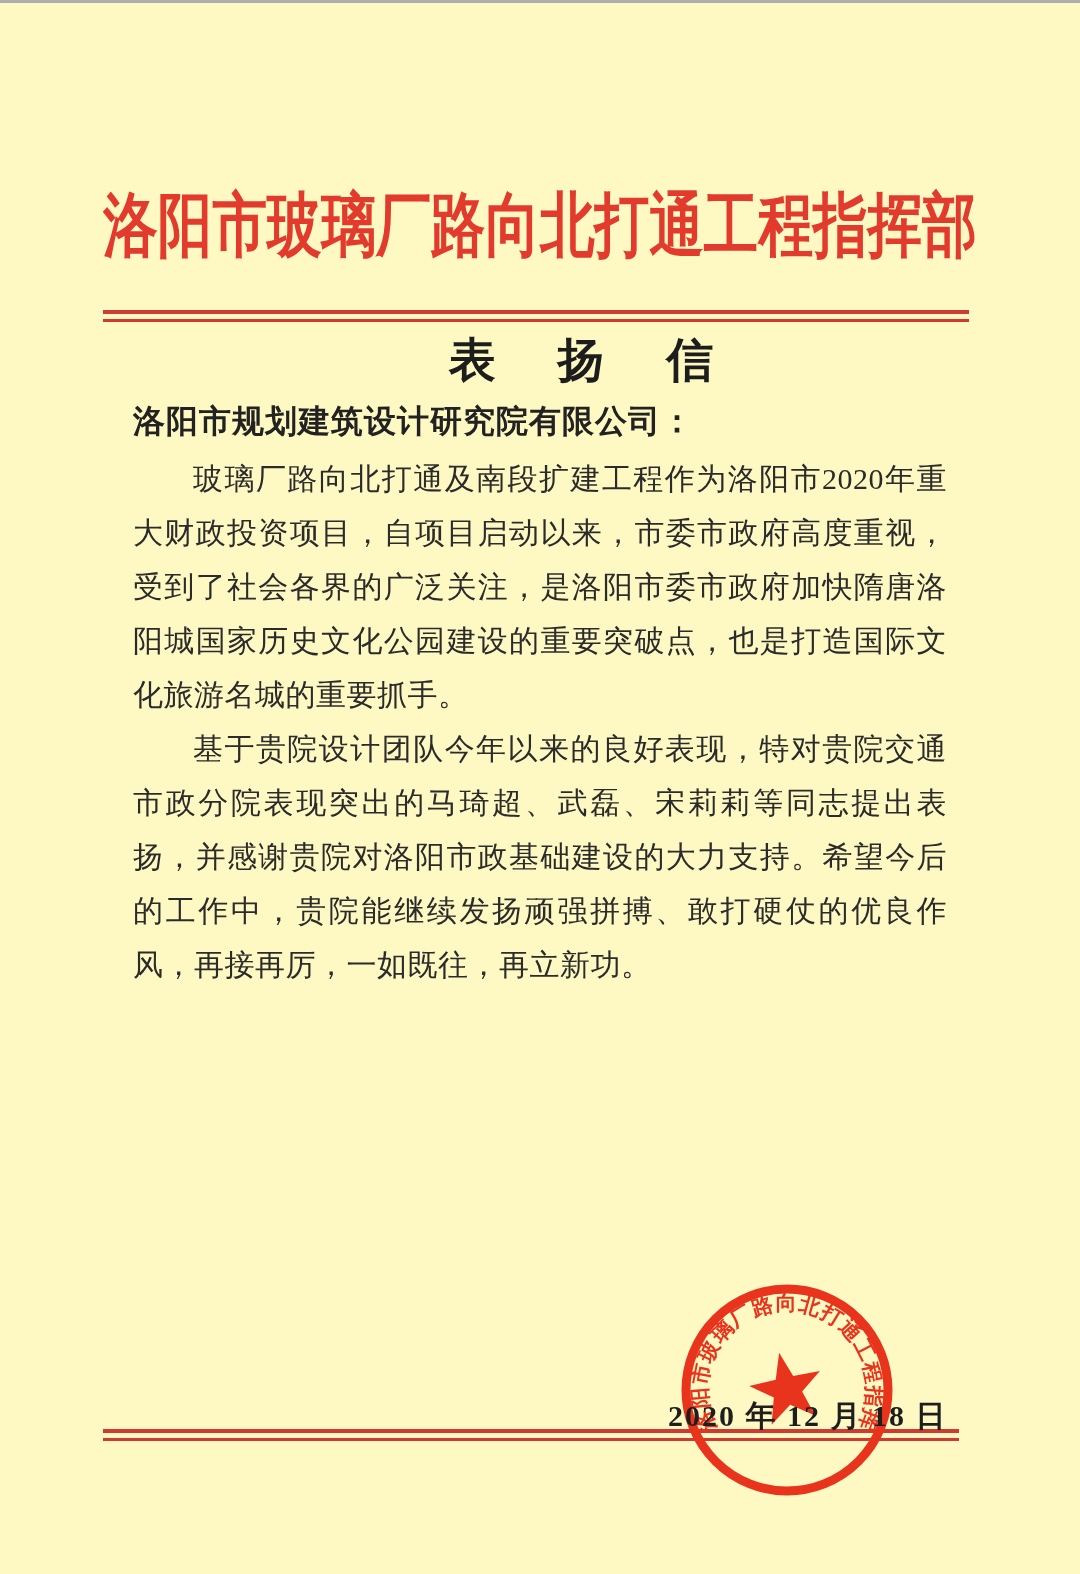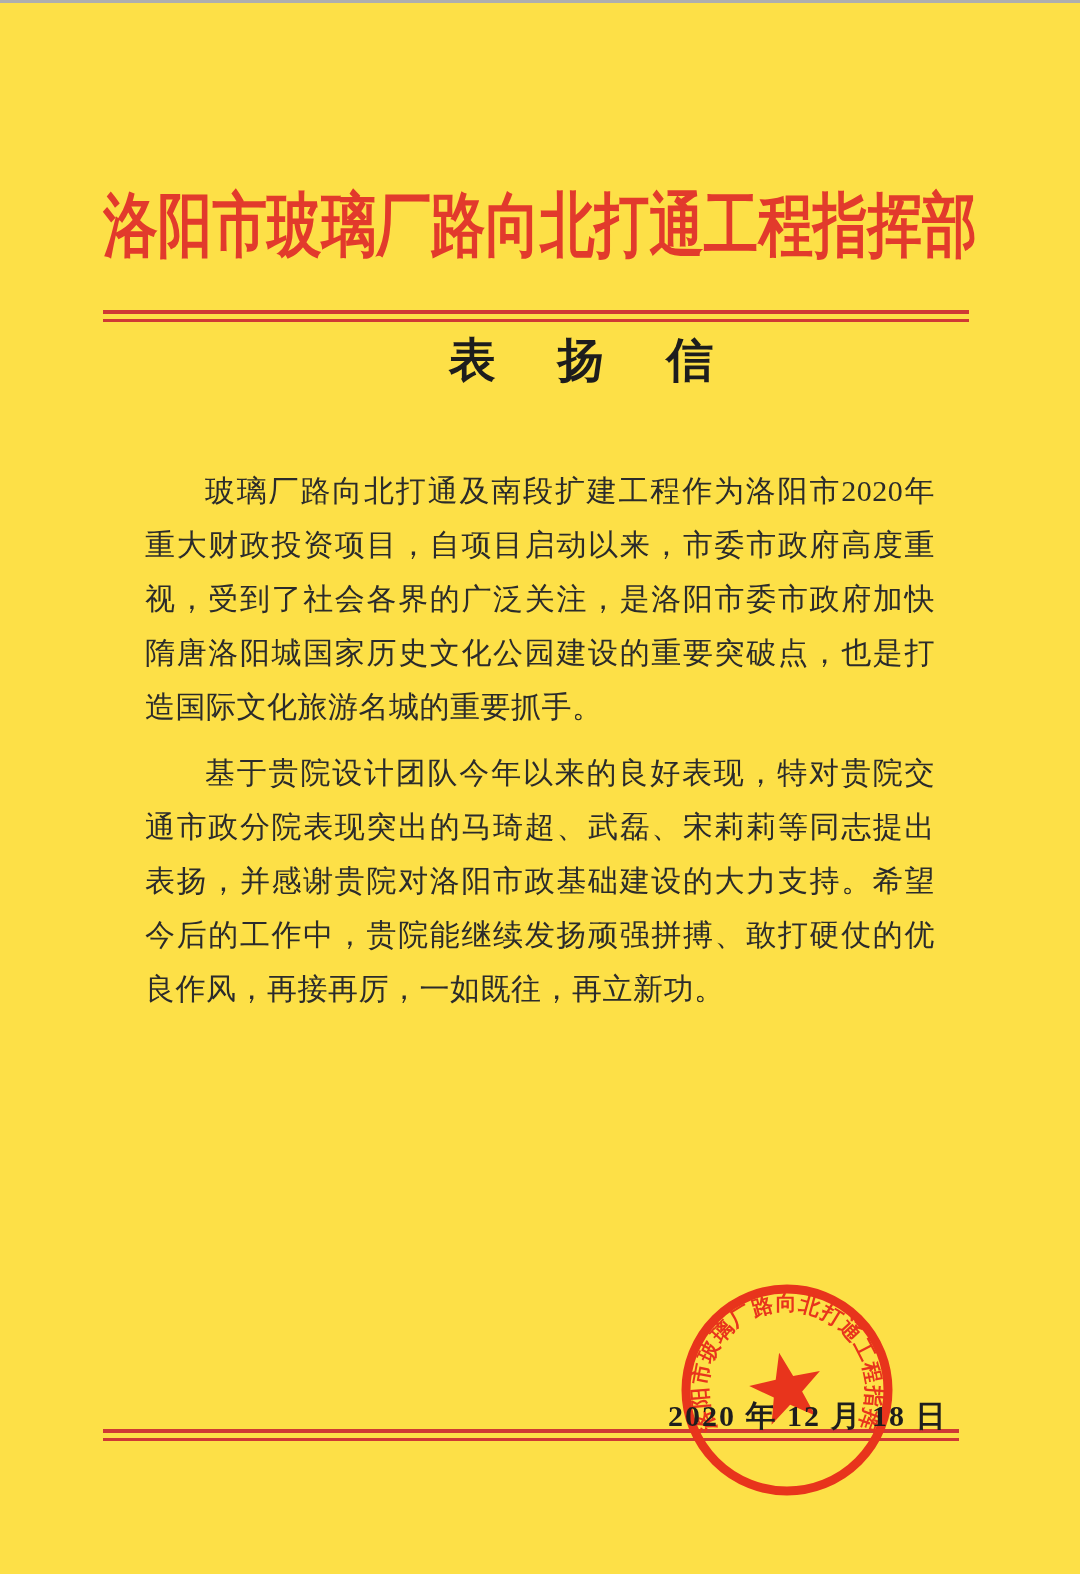--- a/index.html
+++ b/index.html
@@ -5,21 +5,21 @@
   html, body {
     margin: 0;
     padding: 0;
     background: #ffffff;
   }
   .page {
     position: relative;
     width: 1080px;
     height: 1574px;
     margin: 0 auto;
-    background: #fde047;
+    background: #fef9c3;
     overflow: hidden;
     font-family: "Liberation Serif", "DejaVu Serif", serif;
     color: var(--ink, #2b2b2b);
   }
   .scan-edge-top {
     position: absolute;
     left: 0; top: 0;
     width: 1080px; height: 3px;
     background: #aeaeae;
   }
@@ -63,21 +63,21 @@
     color: #222222;
     letter-spacing: 1px;
   }
   .body-text {
     position: absolute;
     top: 452px;
     left: 133px;
     width: 814px;
   }
   .body-text p {
-    margin: 12px;
+    margin: 0;
     text-indent: 2em;
     font-size: 30px;
     line-height: 54px;
     text-align: justify;
     color: var(--ink, #2b2b2b);
     letter-spacing: 0.5px;
   }
   .seal {
     position: absolute;
     left: 672px;
@@ -112,20 +112,21 @@
 
   <div class="scan-edge-top"></div>
 
   <div class="letterhead">洛阳市玻璃厂路向北打通工程指挥部</div>
 
   <div class="rule rule-top-a"></div>
   <div class="rule rule-top-b"></div>
 
   <div class="letter-title">表 扬 信</div>
 
+  <div class="salutation">洛阳市规划建筑设计研究院有限公司：</div>
 
   <div class="body-text">
     <p>玻璃厂路向北打通及南段扩建工程作为洛阳市2020年重大财政投资项目，自项目启动以来，市委市政府高度重视，受到了社会各界的广泛关注，是洛阳市委市政府加快隋唐洛阳城国家历史文化公园建设的重要突破点，也是打造国际文化旅游名城的重要抓手。</p>
     <p>基于贵院设计团队今年以来的良好表现，特对贵院交通市政分院表现突出的马琦超、武磊、宋莉莉等同志提出表扬，并感谢贵院对洛阳市政基础建设的大力支持。希望今后的工作中，贵院能继续发扬顽强拼搏、敢打硬仗的优良作风，再接再厉，一如既往，再立新功。</p>
   </div>
 
   <div class="rule rule-bottom-a"></div>
   <div class="rule rule-bottom-b"></div>
 
   <svg class="seal" viewBox="0 0 230 230" xmlns="http://www.w3.org/2000/svg">

